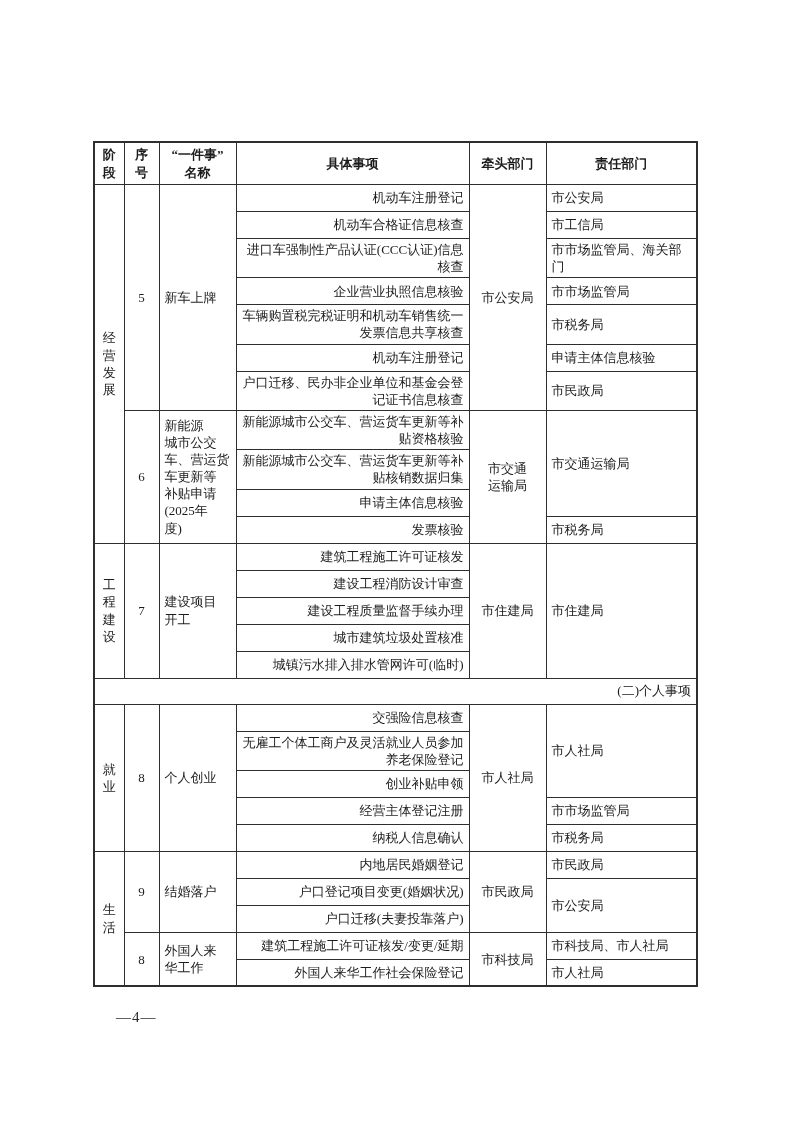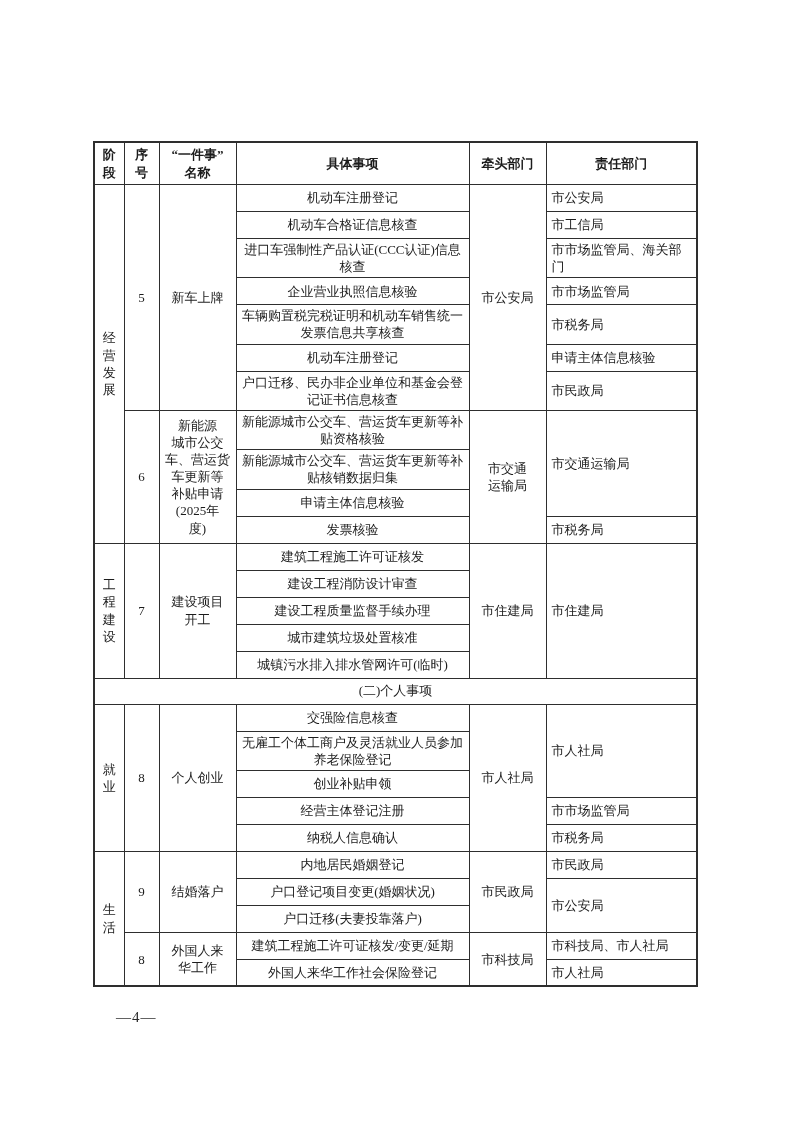--- a/index.html
+++ b/index.html
@@ -40,28 +40,28 @@
   tr.item-row{height:27px;}
   tr.divider-row{height:26px;}
   td.stage{
     text-align:center;
     white-space:pre-line;
     line-height:2.15;
     padding:2px 1px;
   }
   td.num{text-align:center;}
   td.name{
-    text-align:center;
+    text-align:left;
     white-space:pre-line;
     padding:2px 3px;
   }
-  td.item{text-align:center;}
+  td.item{text-align:right;}
   td.lead{text-align:center;white-space:pre-line;}
   td.resp{text-align:left;}
-  td.divider{text-align:center;padding-left:7px;margin-left:47px;}
+  td.divider{text-align:right;padding-left:7px;margin-left:47px;}
   .page-number{
     position:absolute;
     left:116px;top:1009px;
     font-size:15px;
     color:#2a2a2a;
     letter-spacing:1px;
   }
 </style>
 </head>
 <body>

